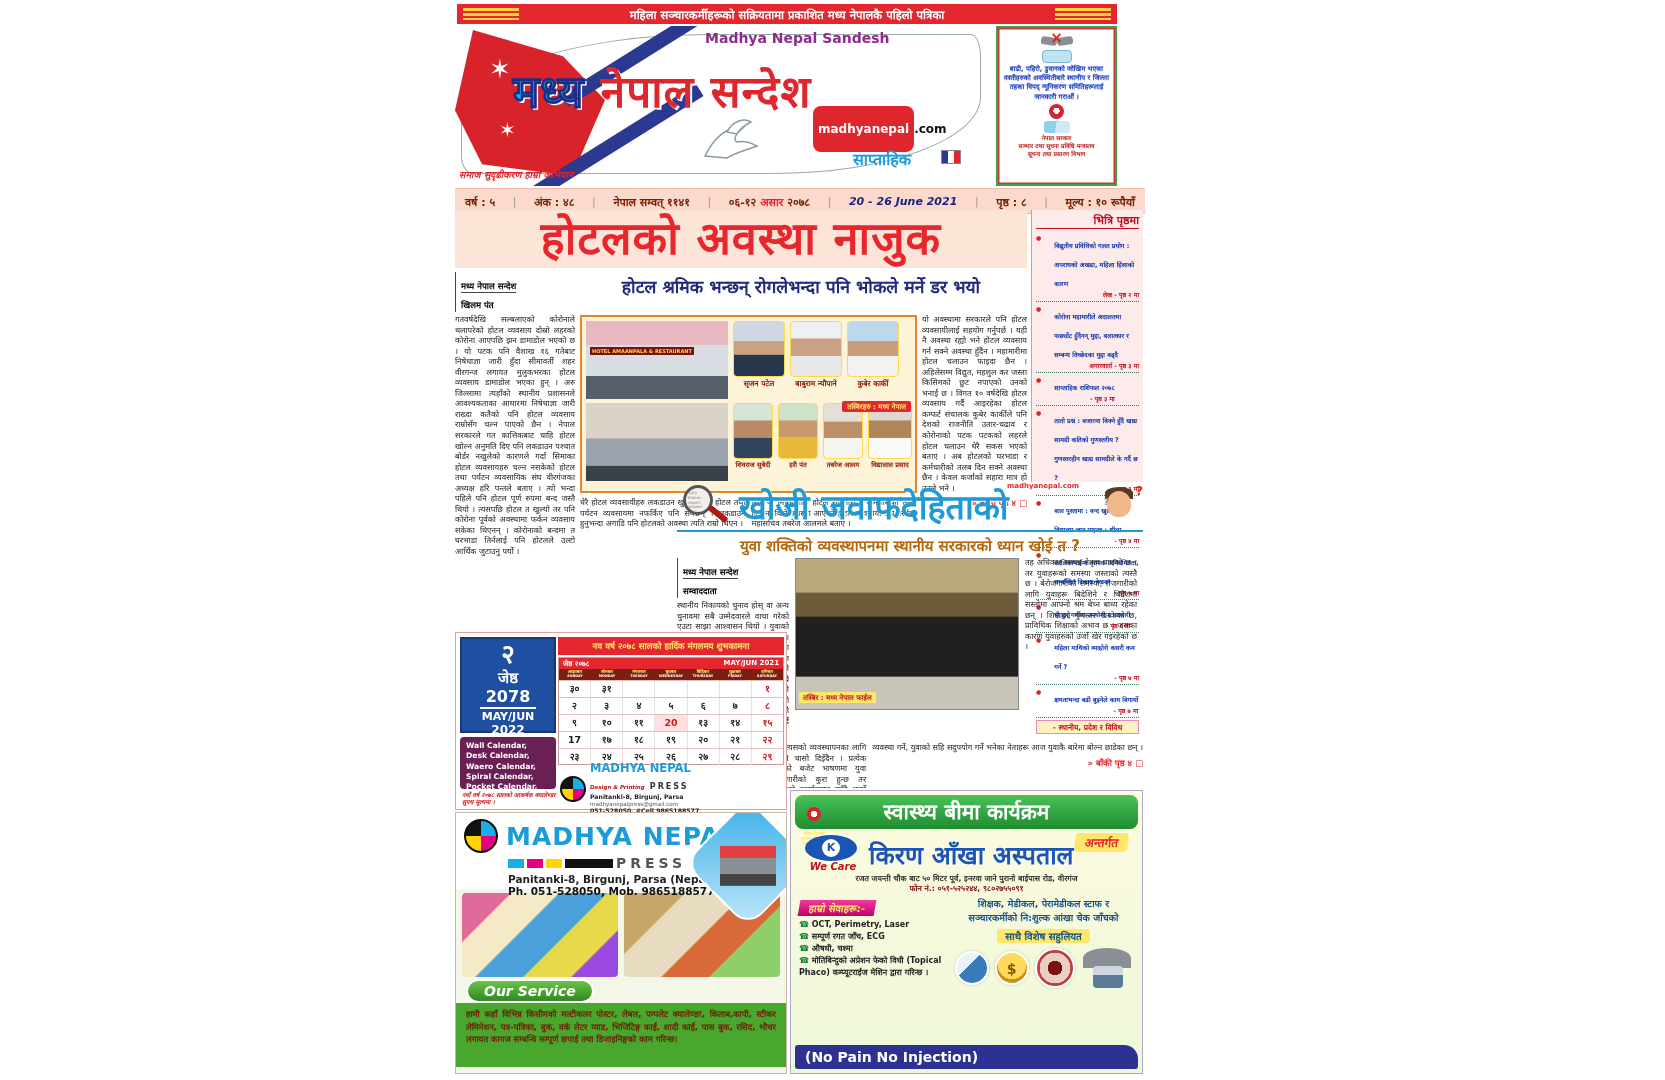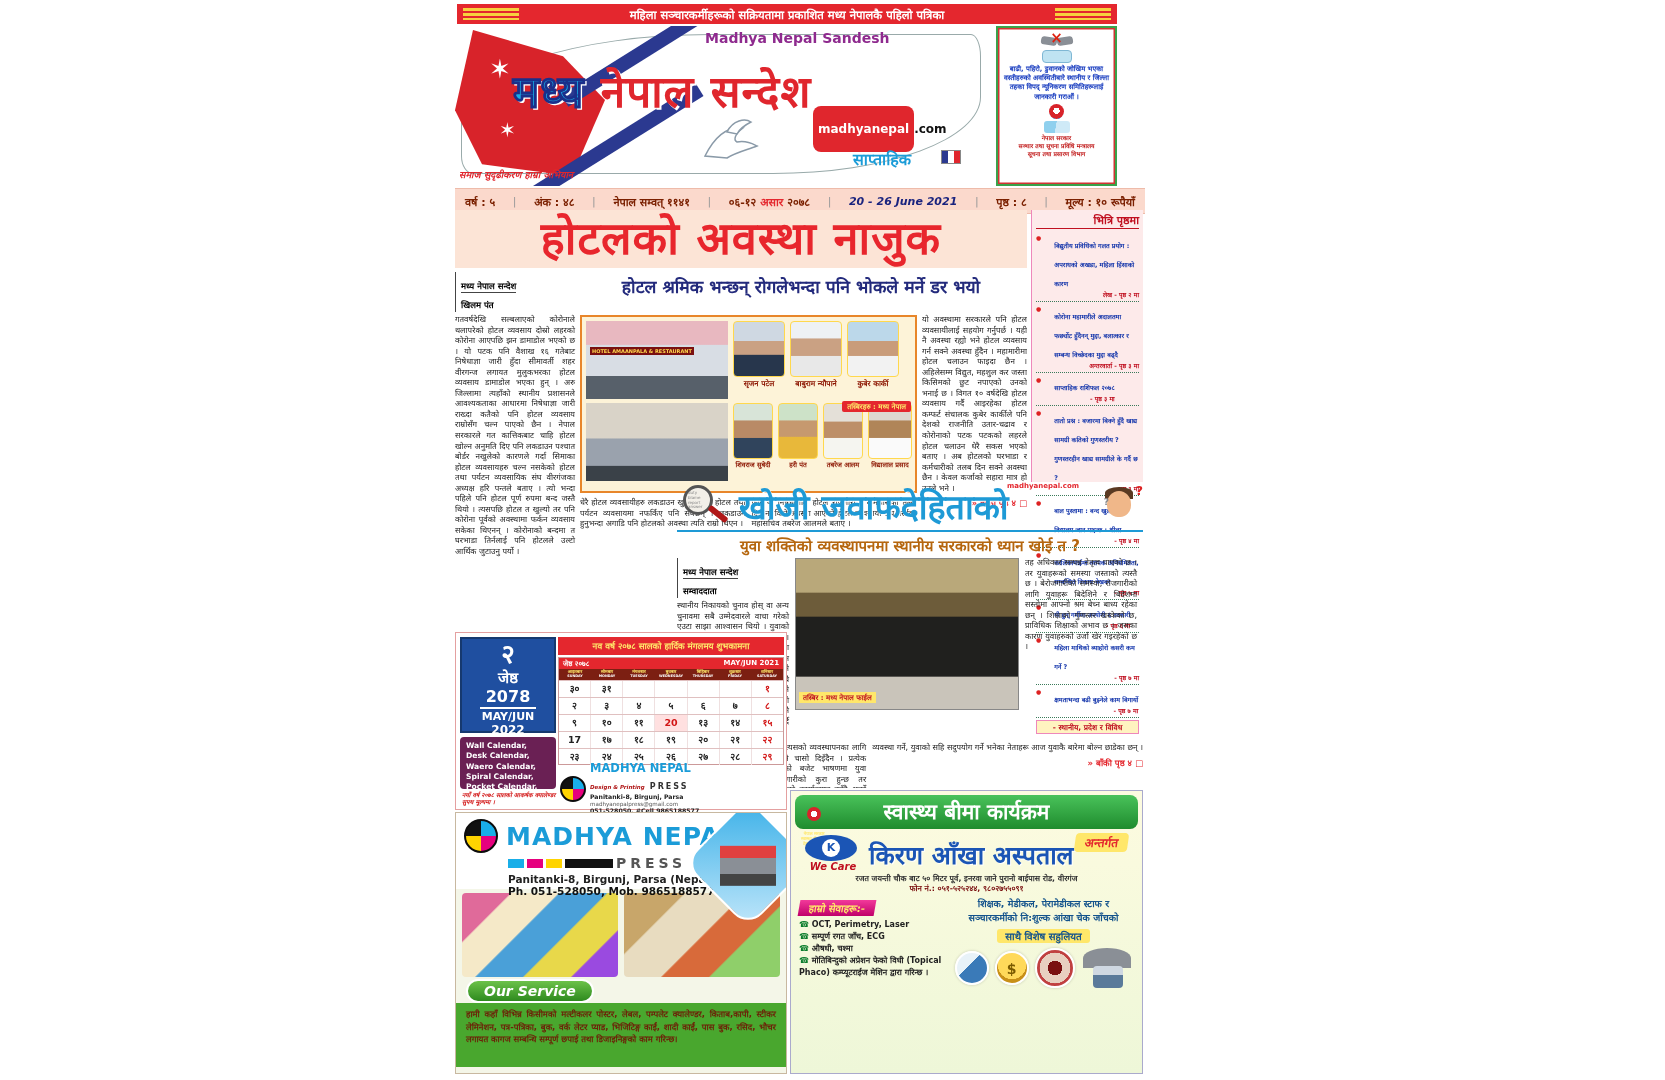--- a/index.html
+++ b/index.html
@@ -554,16 +554,17 @@
                 <span>$</span>
               </span>
           <span class="gdot g-eye"></span>
           <span class="g-umb">
                 <span class="canopy"></span>
                 <span class="fam"></span>
               </span>
         </div>
       </div>
     </div>
+    <div class="ha-bottom">(No Pain No Injection)</div>
   </div>
 
 </div>
 </div>
 
 </body></html>

